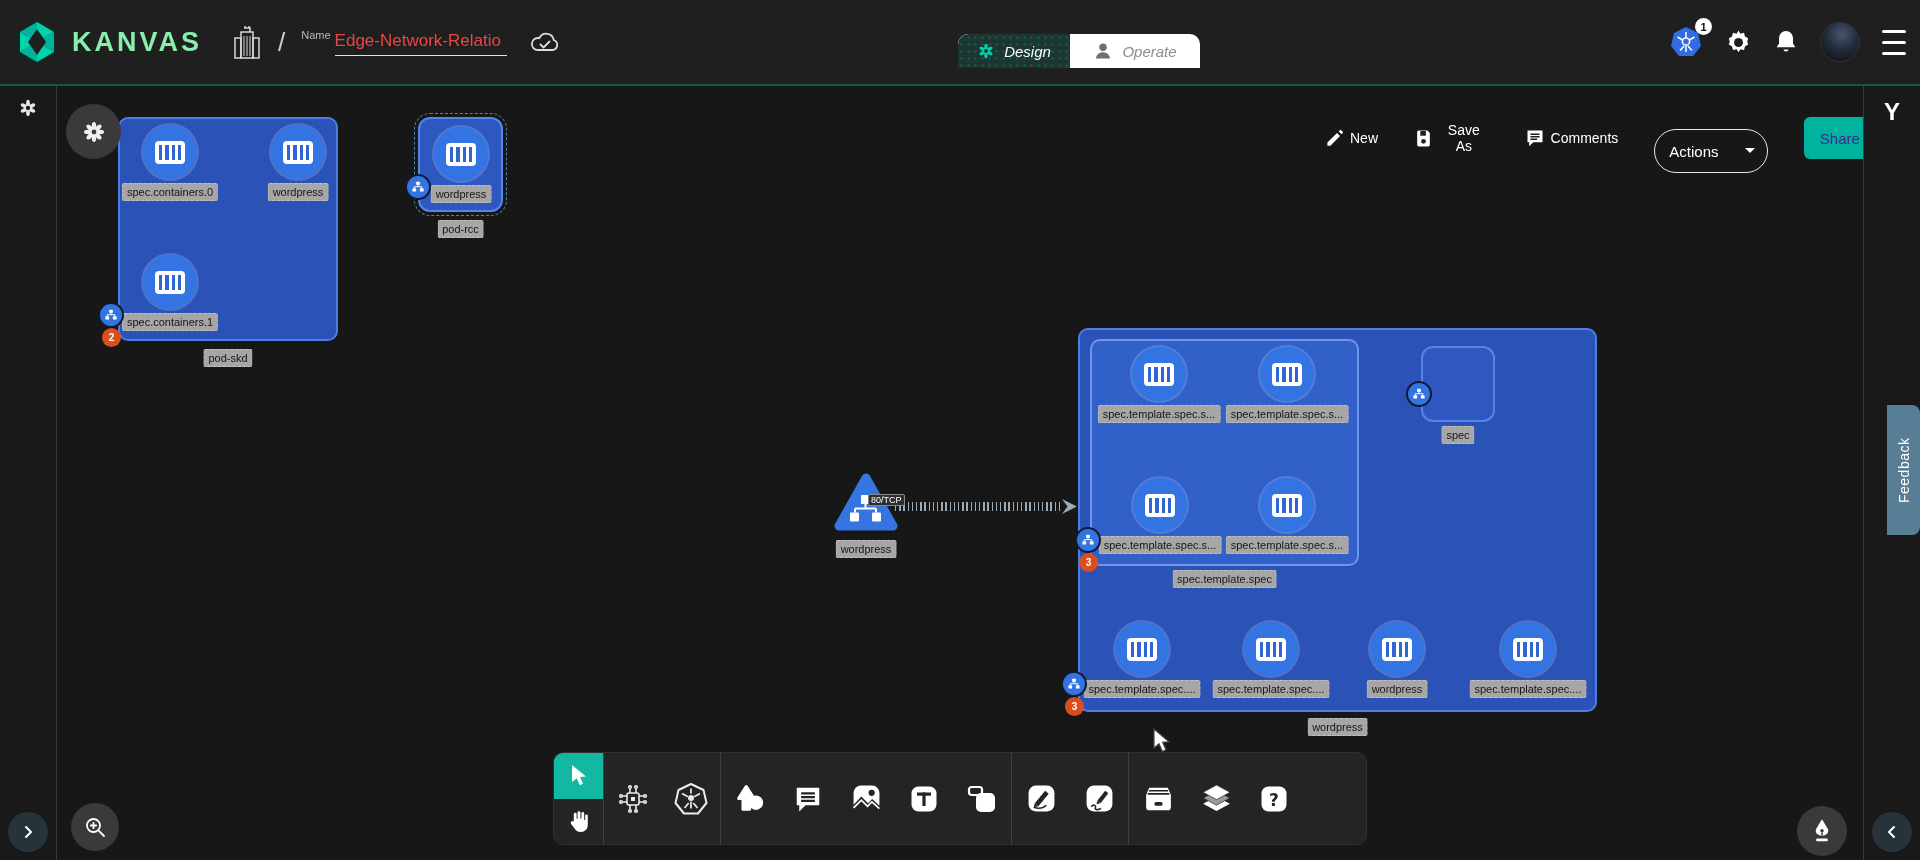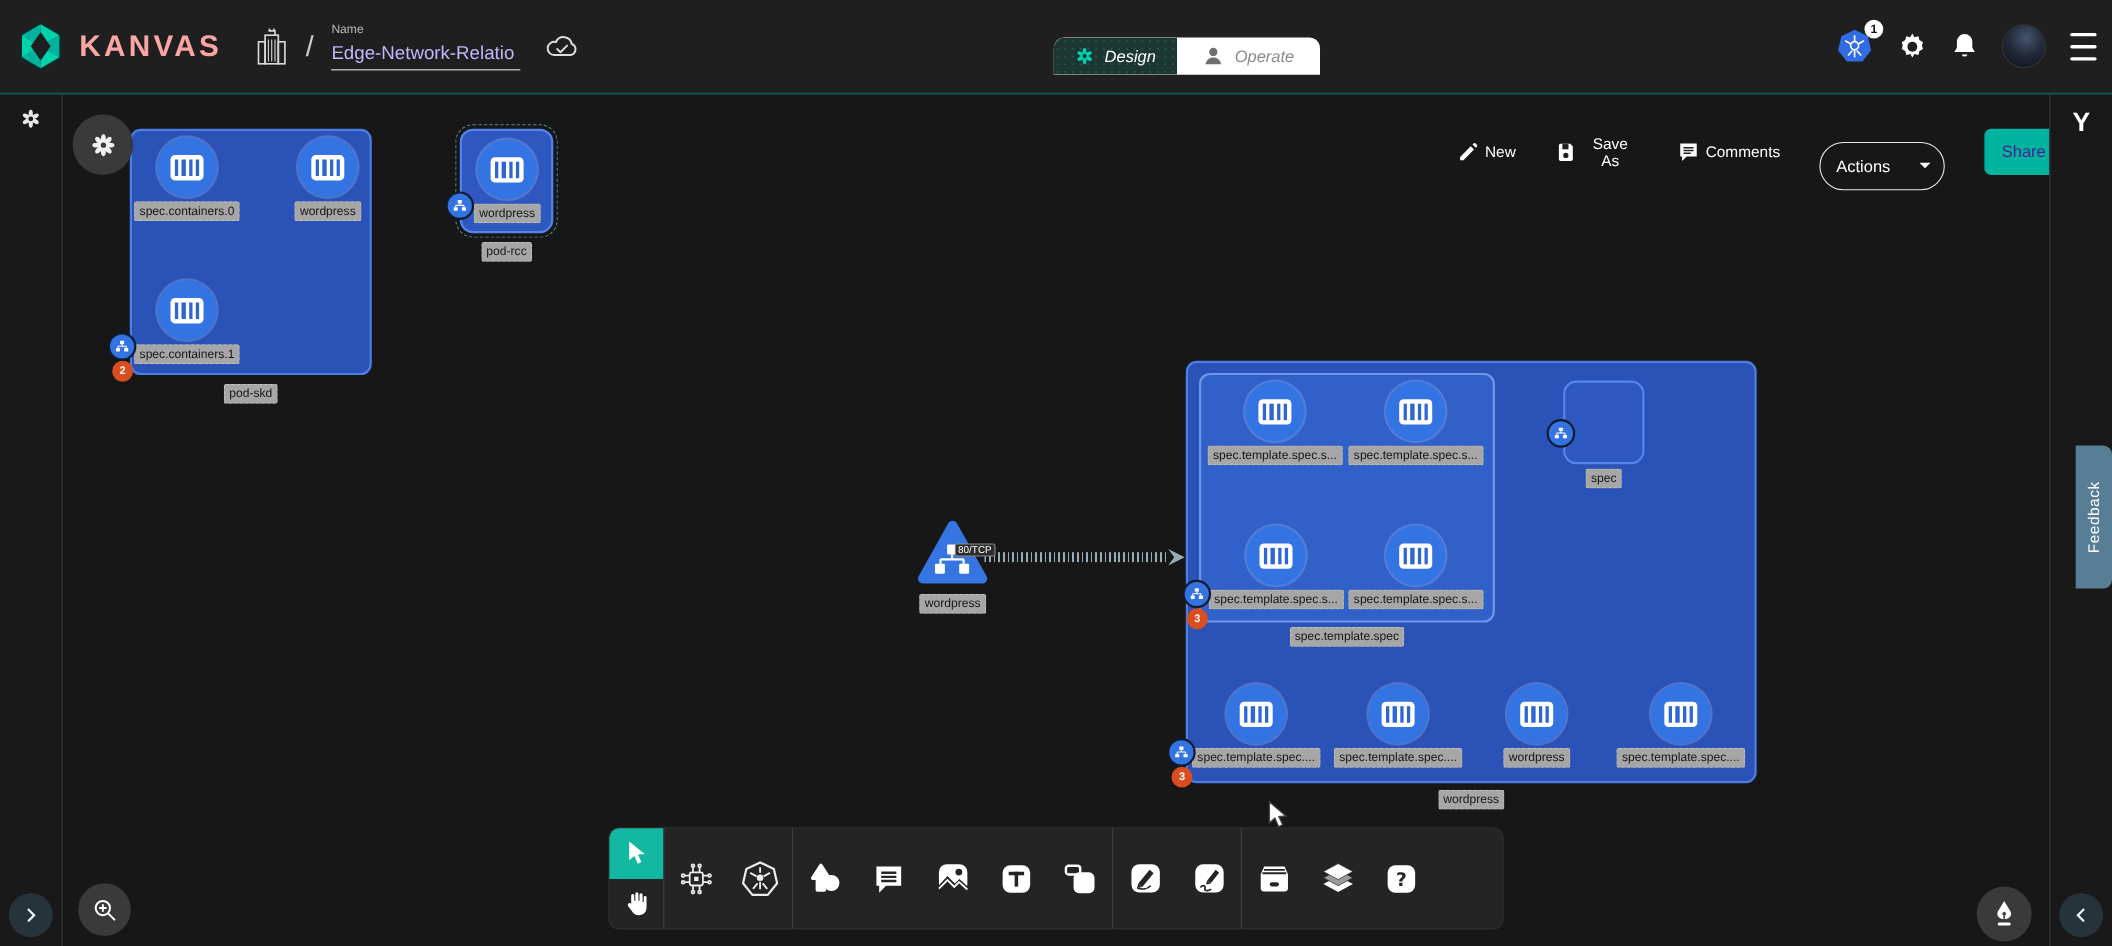--- a/index.html
+++ b/index.html
@@ -3,26 +3,26 @@
 <meta charset="utf-8">
 <style>
   * { margin:0; padding:0; box-sizing:border-box; }
   html,body { width:1920px; height:860px; overflow:hidden; background:#171717;
     font-family:"Liberation Sans", sans-serif; color:#fff; }
   button { font-family:inherit; }
 
   
   header { position:absolute; top:0; left:0; width:1920px; height:84px; background:#1f1f1f; z-index:100; }
   .h-left { position:absolute; left:16px; top:0; height:84px; display:flex; align-items:center; gap:14px; }
-  .logo-text { font-size:27px; font-weight:800; letter-spacing:3px; color:#fca5a5; }
+  .logo-text { font-size:27px; font-weight:800; letter-spacing:3px; color:#86efac; }
   .sep { font-size:26px; color:#cfcfcf; font-weight:300; margin:0 2px; }
-  .name-field { display:flex; flex-direction:column; gap:4px; }
+  .name-field { display:flex; flex-direction:row; gap:4px; }
   .name-field label { font-size:11px; color:#b9b9b9; }
   .name-field input { background:transparent; border:none; border-bottom:1px solid #e3e3e3;
-      color:#c4b5fd; font-size:17px; width:172px; padding:2px 0 4px 0; outline:none; }
+      color:#ef4444; font-size:17px; width:172px; padding:2px 0 4px 0; outline:none; }
   .tabs { position:absolute; left:958px; bottom:16px; display:flex; height:34px;
       background:#ffffff; border-radius:10px 10px 0 0; overflow:hidden;font-style:italic; }
   .tab { display:flex; align-items:center; justify-content:center; gap:9px; font-size:15px; cursor:pointer; }
   .tab.active { width:112px; color:#fff; background-color:#1d3631;
       background-image:radial-gradient(rgba(0,179,159,.28) 1px, transparent 1.2px); background-size:7px 7px;
       border-radius:10px 0 0 0; }
   .tab.inactive { width:130px; color:#8c8c8c; }
   .h-right { position:absolute; right:14px; top:0; height:84px; display:flex; align-items:center; gap:22px; }
   .icon-btn { background:none; border:none; cursor:pointer; display:flex; align-items:center; justify-content:center; position:relative; }
   .k8s-badge { position:absolute; top:-7px; right:-9px; width:17px; height:17px; border-radius:50%;

